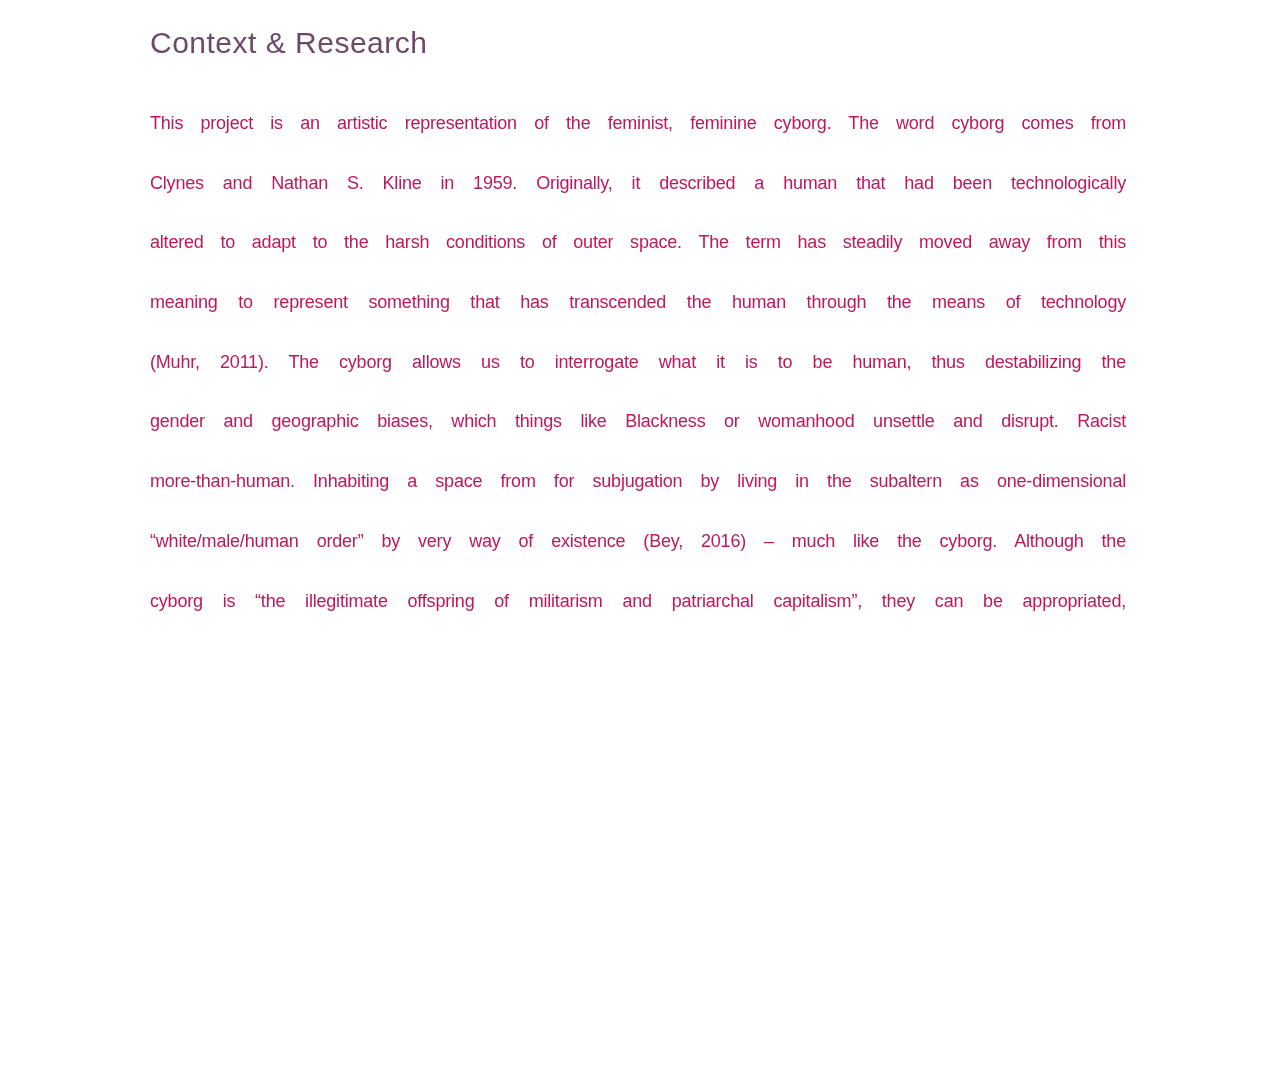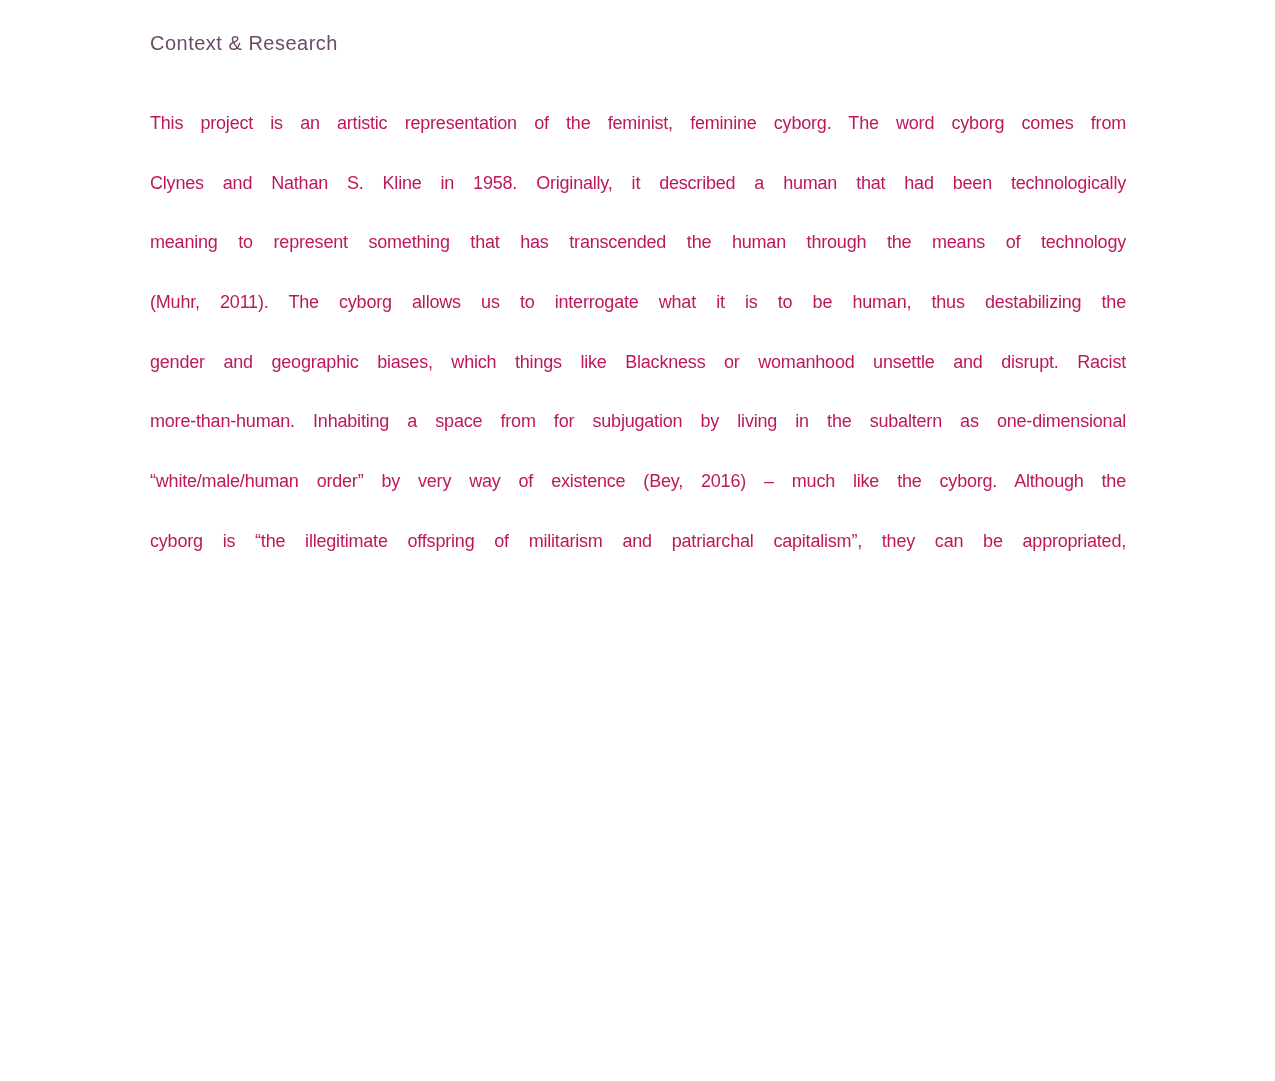--- a/index.html
+++ b/index.html
@@ -18,21 +18,21 @@
   .content {
     position: absolute;
     left: 150px;
     top: 0;
     width: 976px;
   }
   .page-title {
     margin: 0;
     padding: 0;
     margin-top: 26px;
-    font-size: 20px;
+    font-size: 30px;
     line-height: 34px;
     font-weight: 400;
     letter-spacing: 0.5px;
     color: #6e4a68; 
   }
   .body-paragraph {
     margin-top: 34px;
     color: #000000;
   }
   .text-line {
@@ -48,21 +48,22 @@
   }
 </style>
 </head>
 <body>
 
 <div class="page">
   <div class="content">
     <h1 class="page-title" style="color: rgb(110, 74, 104);">Context &amp; Research</h1>
     <div class="body-paragraph" style="color: rgb(0, 0, 0);">
       <div class="text-line">This project is an artistic representation of the feminist, feminine cyborg. The word cyborg comes from</div>
-      <div class="text-line">Clynes and Nathan S. Kline in 1958. Originally, it described a human that had been technologically</div>
+      <div class="text-line">Clynes and Nathan S. Kline in 1959. Originally, it described a human that had been technologically</div>
+      <div class="text-line">altered to adapt to the harsh conditions of outer space. The term has steadily moved away from this</div>
       <div class="text-line">meaning to represent something that has transcended the human through the means of technology</div>
       <div class="text-line">(Muhr, 2011). The cyborg allows us to interrogate what it is to be human, thus destabilizing the</div>
       <div class="text-line">gender and geographic biases, which things like Blackness or womanhood unsettle and disrupt. Racist</div>
       <div class="text-line">more-than-human. Inhabiting a space from for subjugation by living in the subaltern as one-dimensional</div>
       <div class="text-line">“white/male/human order” by very way of existence (Bey, 2016) – much like the cyborg. Although the</div>
       <div class="text-line">cyborg is “the illegitimate offspring of militarism and patriarchal capitalism”, they can be appropriated,</div>
     </div>
   </div>
 </div>
 

